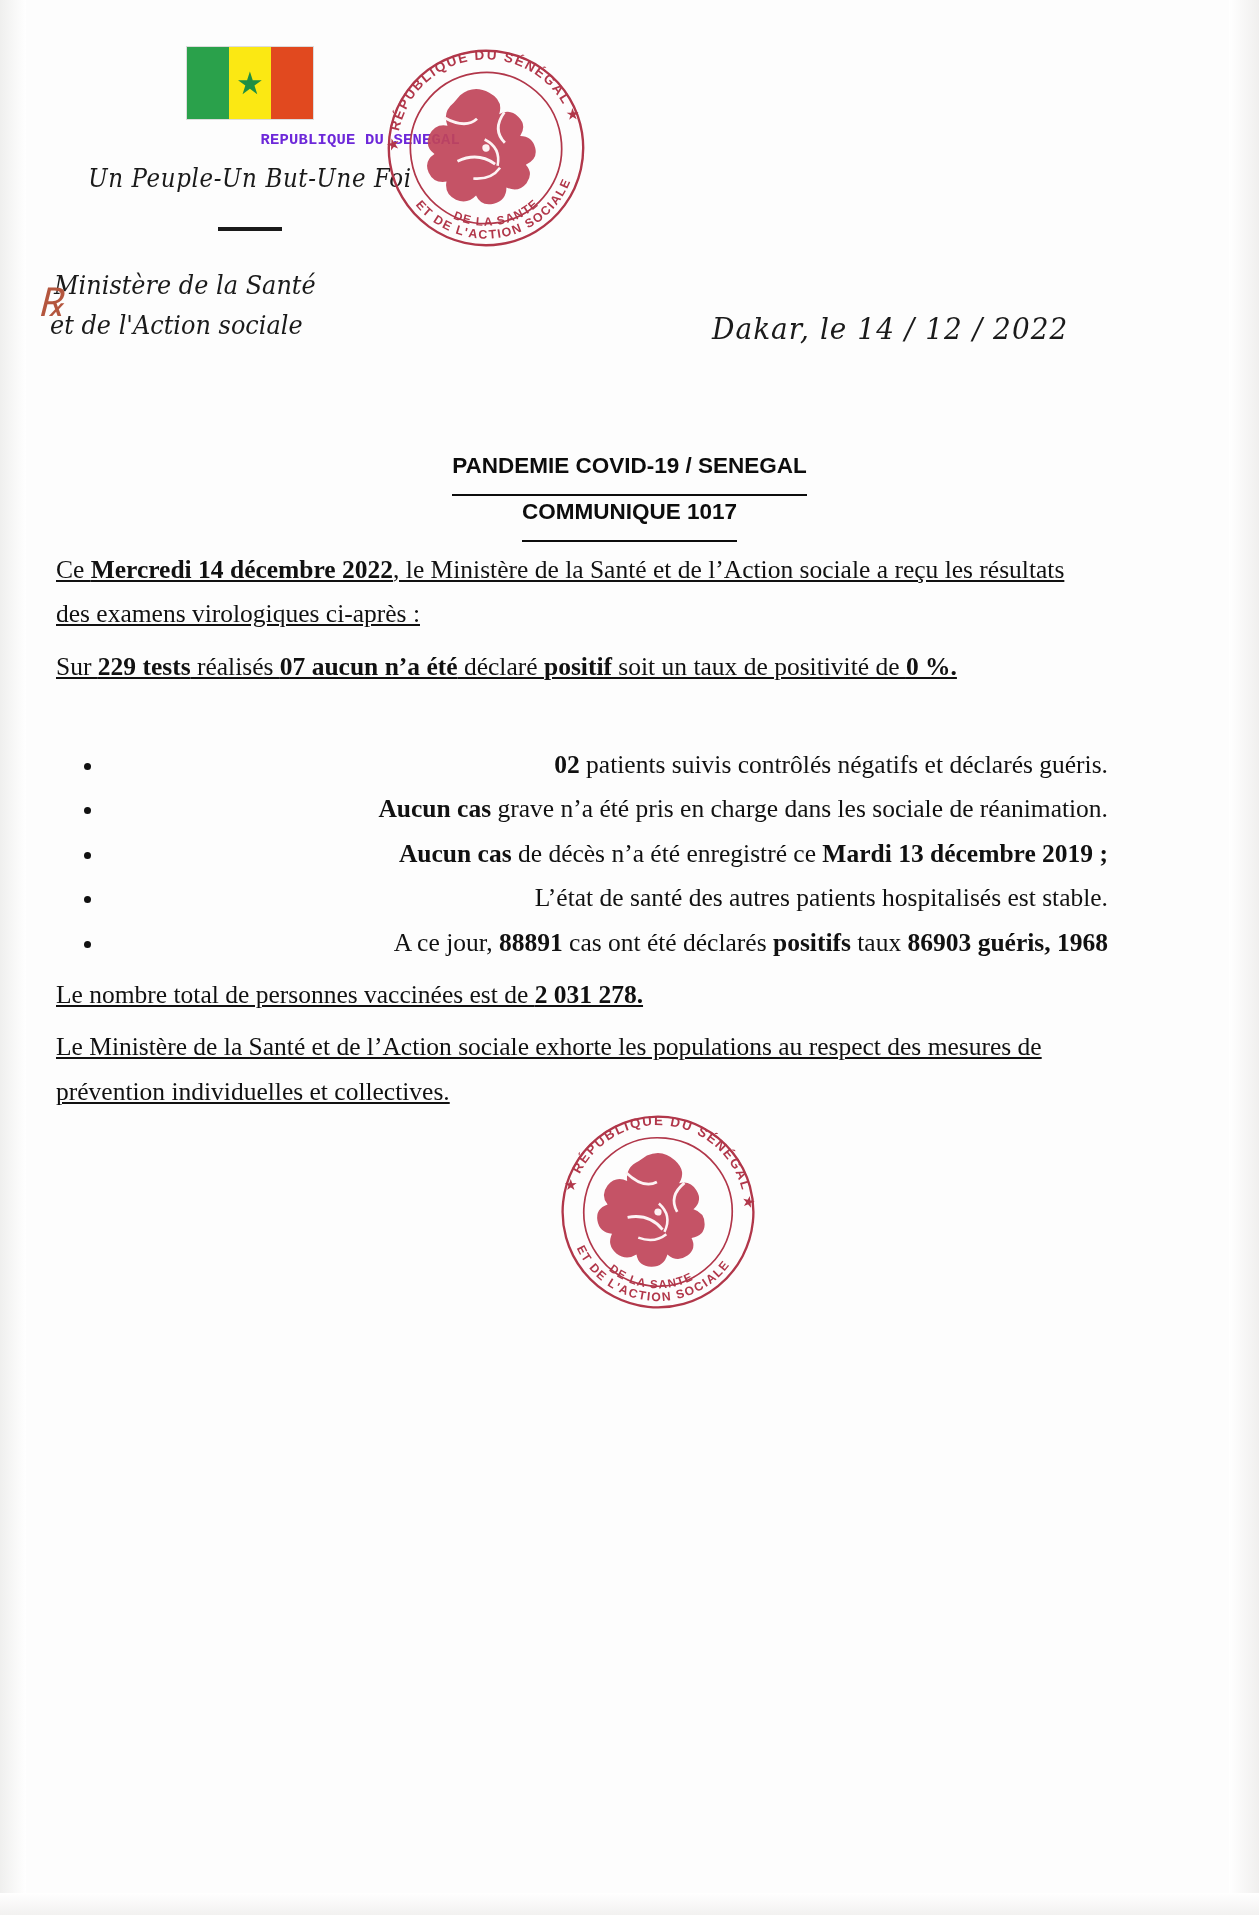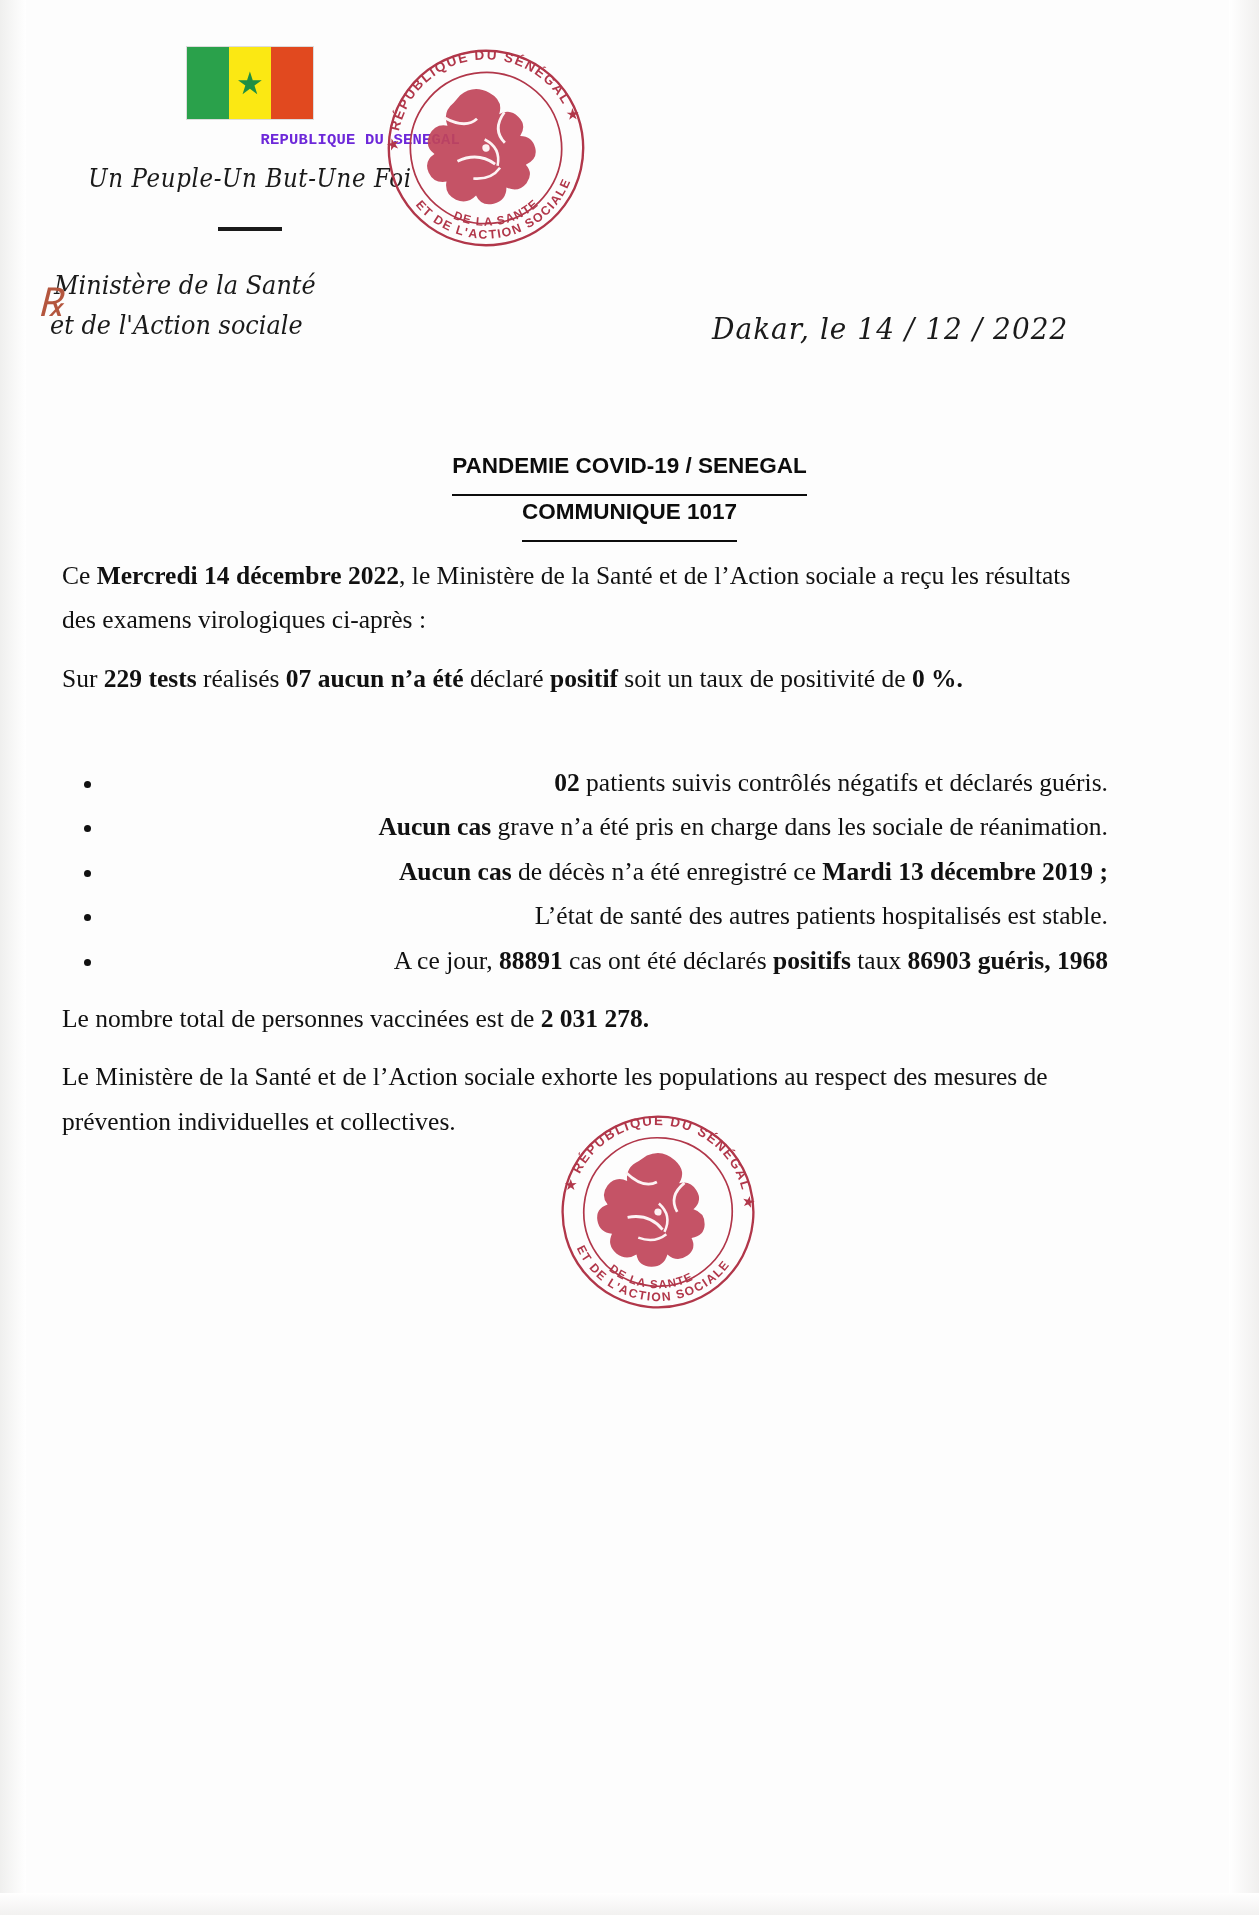--- a/index.html
+++ b/index.html
@@ -179,21 +179,21 @@
   #body {
     position: absolute;
     left: 48px;
     top: 540px;
     width: 1060px;
     font-family: "Liberation Serif", serif;
     font-size: 25.5px;
     line-height: 1.74;
     color: #111;
   }
-  #body p { margin: 14px; }
+  #body p { margin: 8px; text-decoration: underline; }
   #body b { font-weight: bold; }
   .gap-lg { height: 46px; }
 
   ul.bullets {
     list-style: none;
     margin: 0;
     padding: 0;
   }
   ul.bullets li {
     position: relative;

